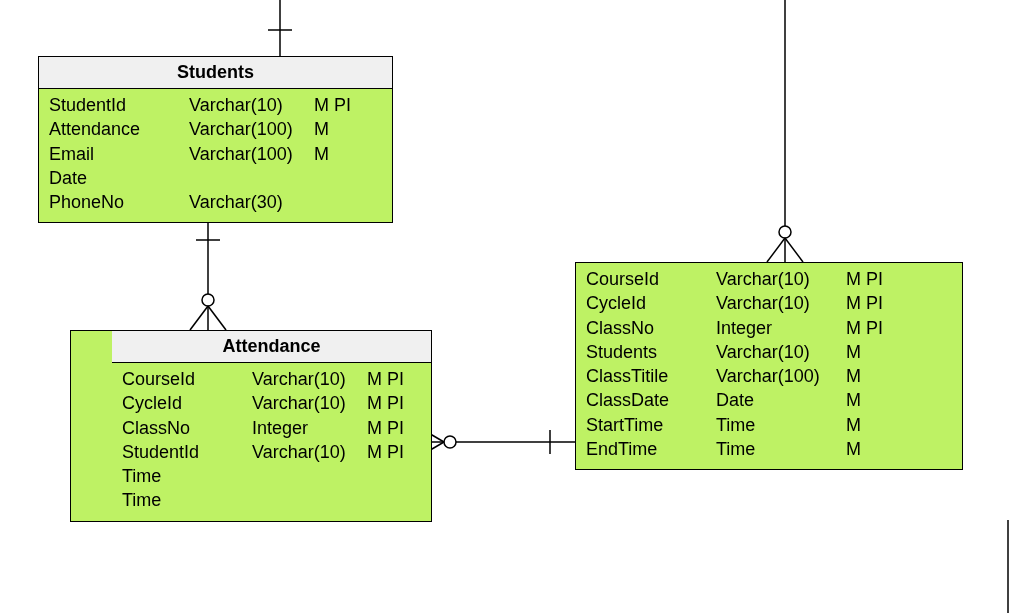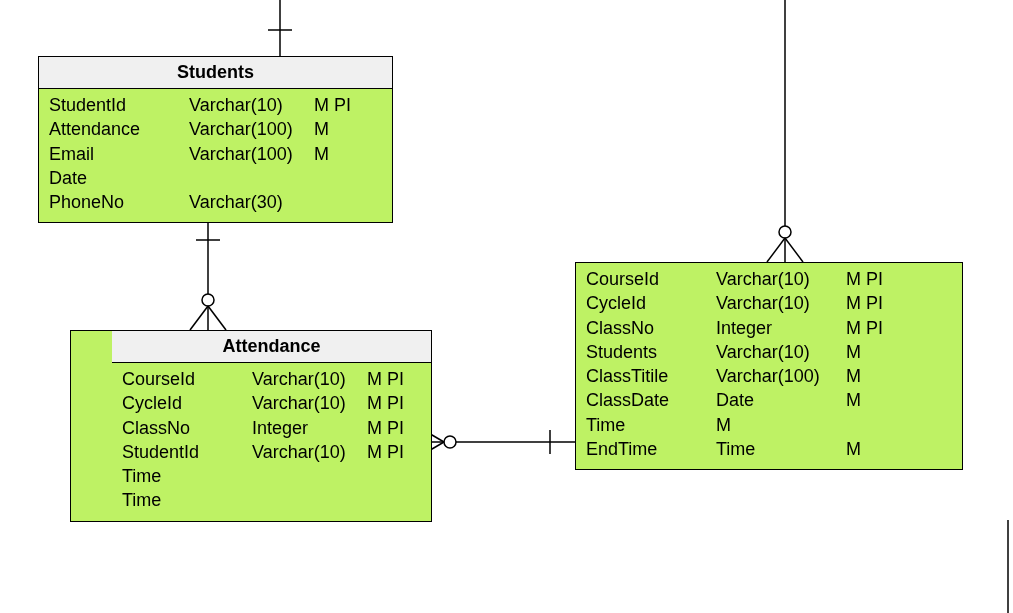--- a/index.html
+++ b/index.html
@@ -176,20 +176,21 @@
       <span class="col-name" style="width:130px">ClassTitile</span>
       <span class="col-type" style="width:130px">Varchar(100)</span>
       <span class="col-flags">M</span>
     </div>
     <div class="attr-row">
       <span class="col-name" style="width:130px">ClassDate</span>
       <span class="col-type" style="width:130px">Date</span>
       <span class="col-flags">M</span>
     </div>
     <div class="attr-row">
+      <span class="col-name" style="width:130px">StartTime</span>
       <span class="col-type" style="width:130px">Time</span>
       <span class="col-flags">M</span>
     </div>
     <div class="attr-row">
       <span class="col-name" style="width:130px">EndTime</span>
       <span class="col-type" style="width:130px">Time</span>
       <span class="col-flags">M</span>
     </div>
   </div>
 </div>

